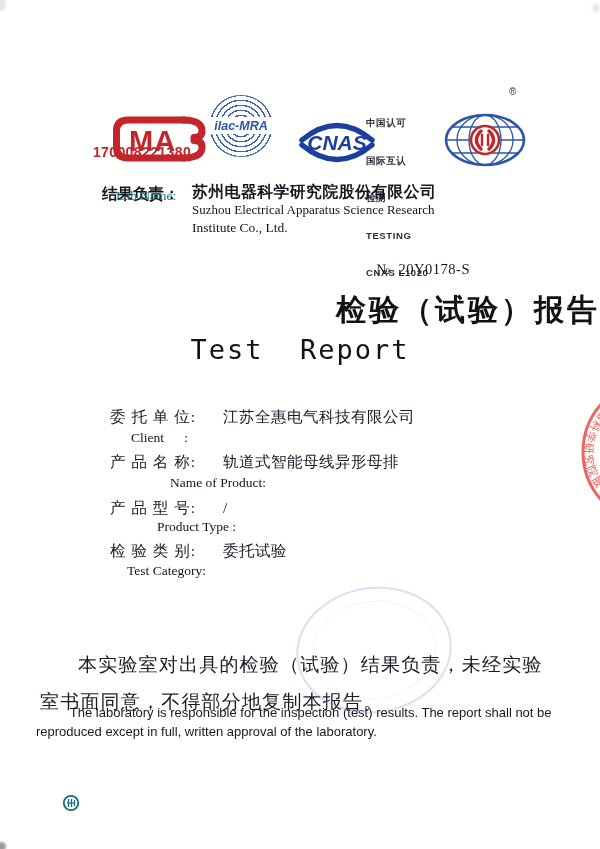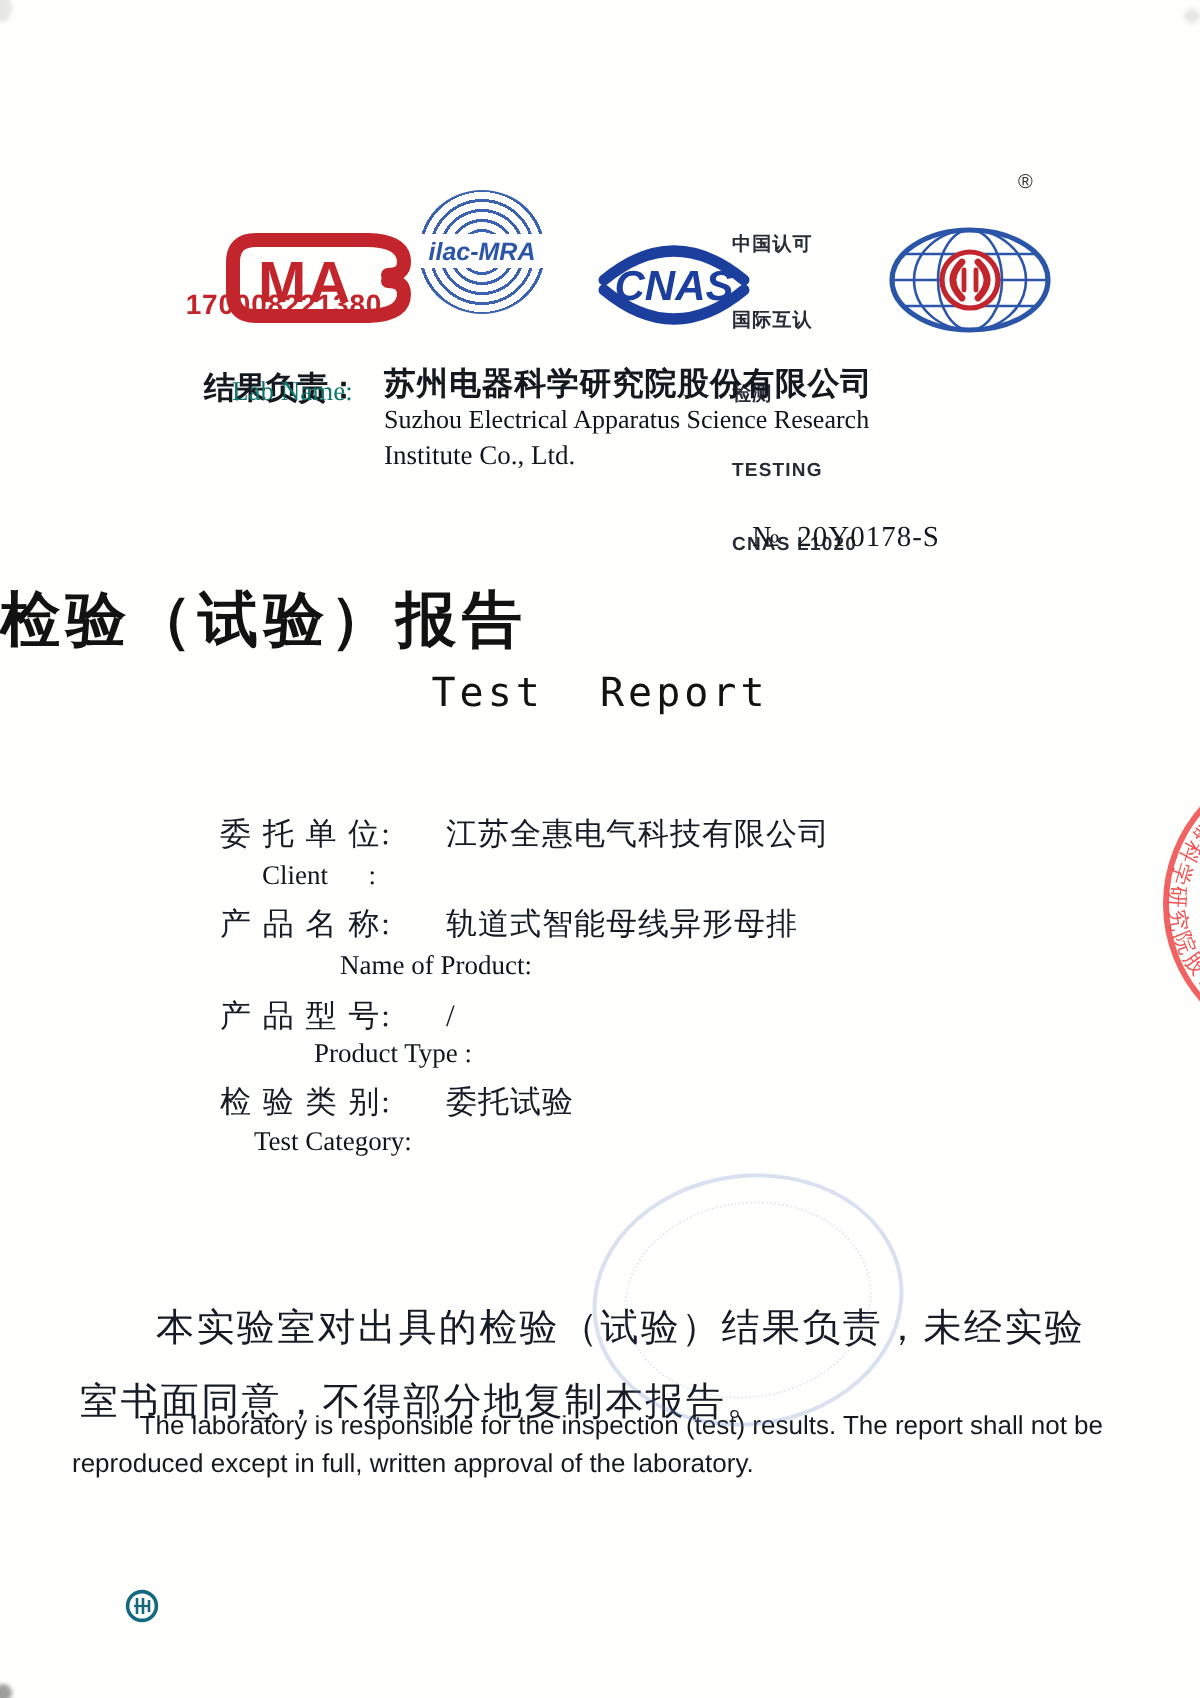--- a/index.html
+++ b/index.html
@@ -31,26 +31,26 @@
 
   
   .lab-label-cn{left:102px;top:184px;font-size:15.5px;font-weight:bold;color:#14181f;}
   .lab-name-cn{left:192px;top:182px;font-size:15.8px;font-weight:bold;color:#14181f;letter-spacing:.5px;}
   .lab-label-en{left:116px;top:188px;font-size:13.5px;color:#0f766e;}
   .lab-en1{left:192px;top:202px;font-size:13px;color:#10141c;}
   .lab-en2{left:192px;top:220px;font-size:13.5px;color:#10141c;}
 
   
   .report-no{left:376px;top:261px;font-size:14.5px;color:#14181f;letter-spacing:.5px;}
-  .title-cn{left:0;right:0;top:290px;text-align:left;
+  .title-cn{left:0;right:0;top:290px;text-align:right;
     font-family:"DejaVu Sans","Liberation Sans",sans-serif;
     font-size:30px;font-weight:bold;color:#121212;letter-spacing:3px;}
   .title-en{left:0;right:0;top:334px;text-align:center;
     font-family:"DejaVu Sans Mono",monospace;
-    font-size:20px;color:#121212;letter-spacing:2px;}
+    font-size:27px;color:#121212;letter-spacing:2px;}
 
   
   .f-cn{font-size:15.5px;color:#161b26;}
   .f-cn .lbl{letter-spacing:1px;}
   .f-cn .val{margin-left:27px;letter-spacing:.5px;}
   .f-en{font-size:13.5px;color:#10141c;}
 
   
   .disc-cn{left:40px;top:646px;width:522px;white-space:normal;
     font-size:19px;line-height:1.95;letter-spacing:1.2px;color:#161b26;text-indent:2em;}

